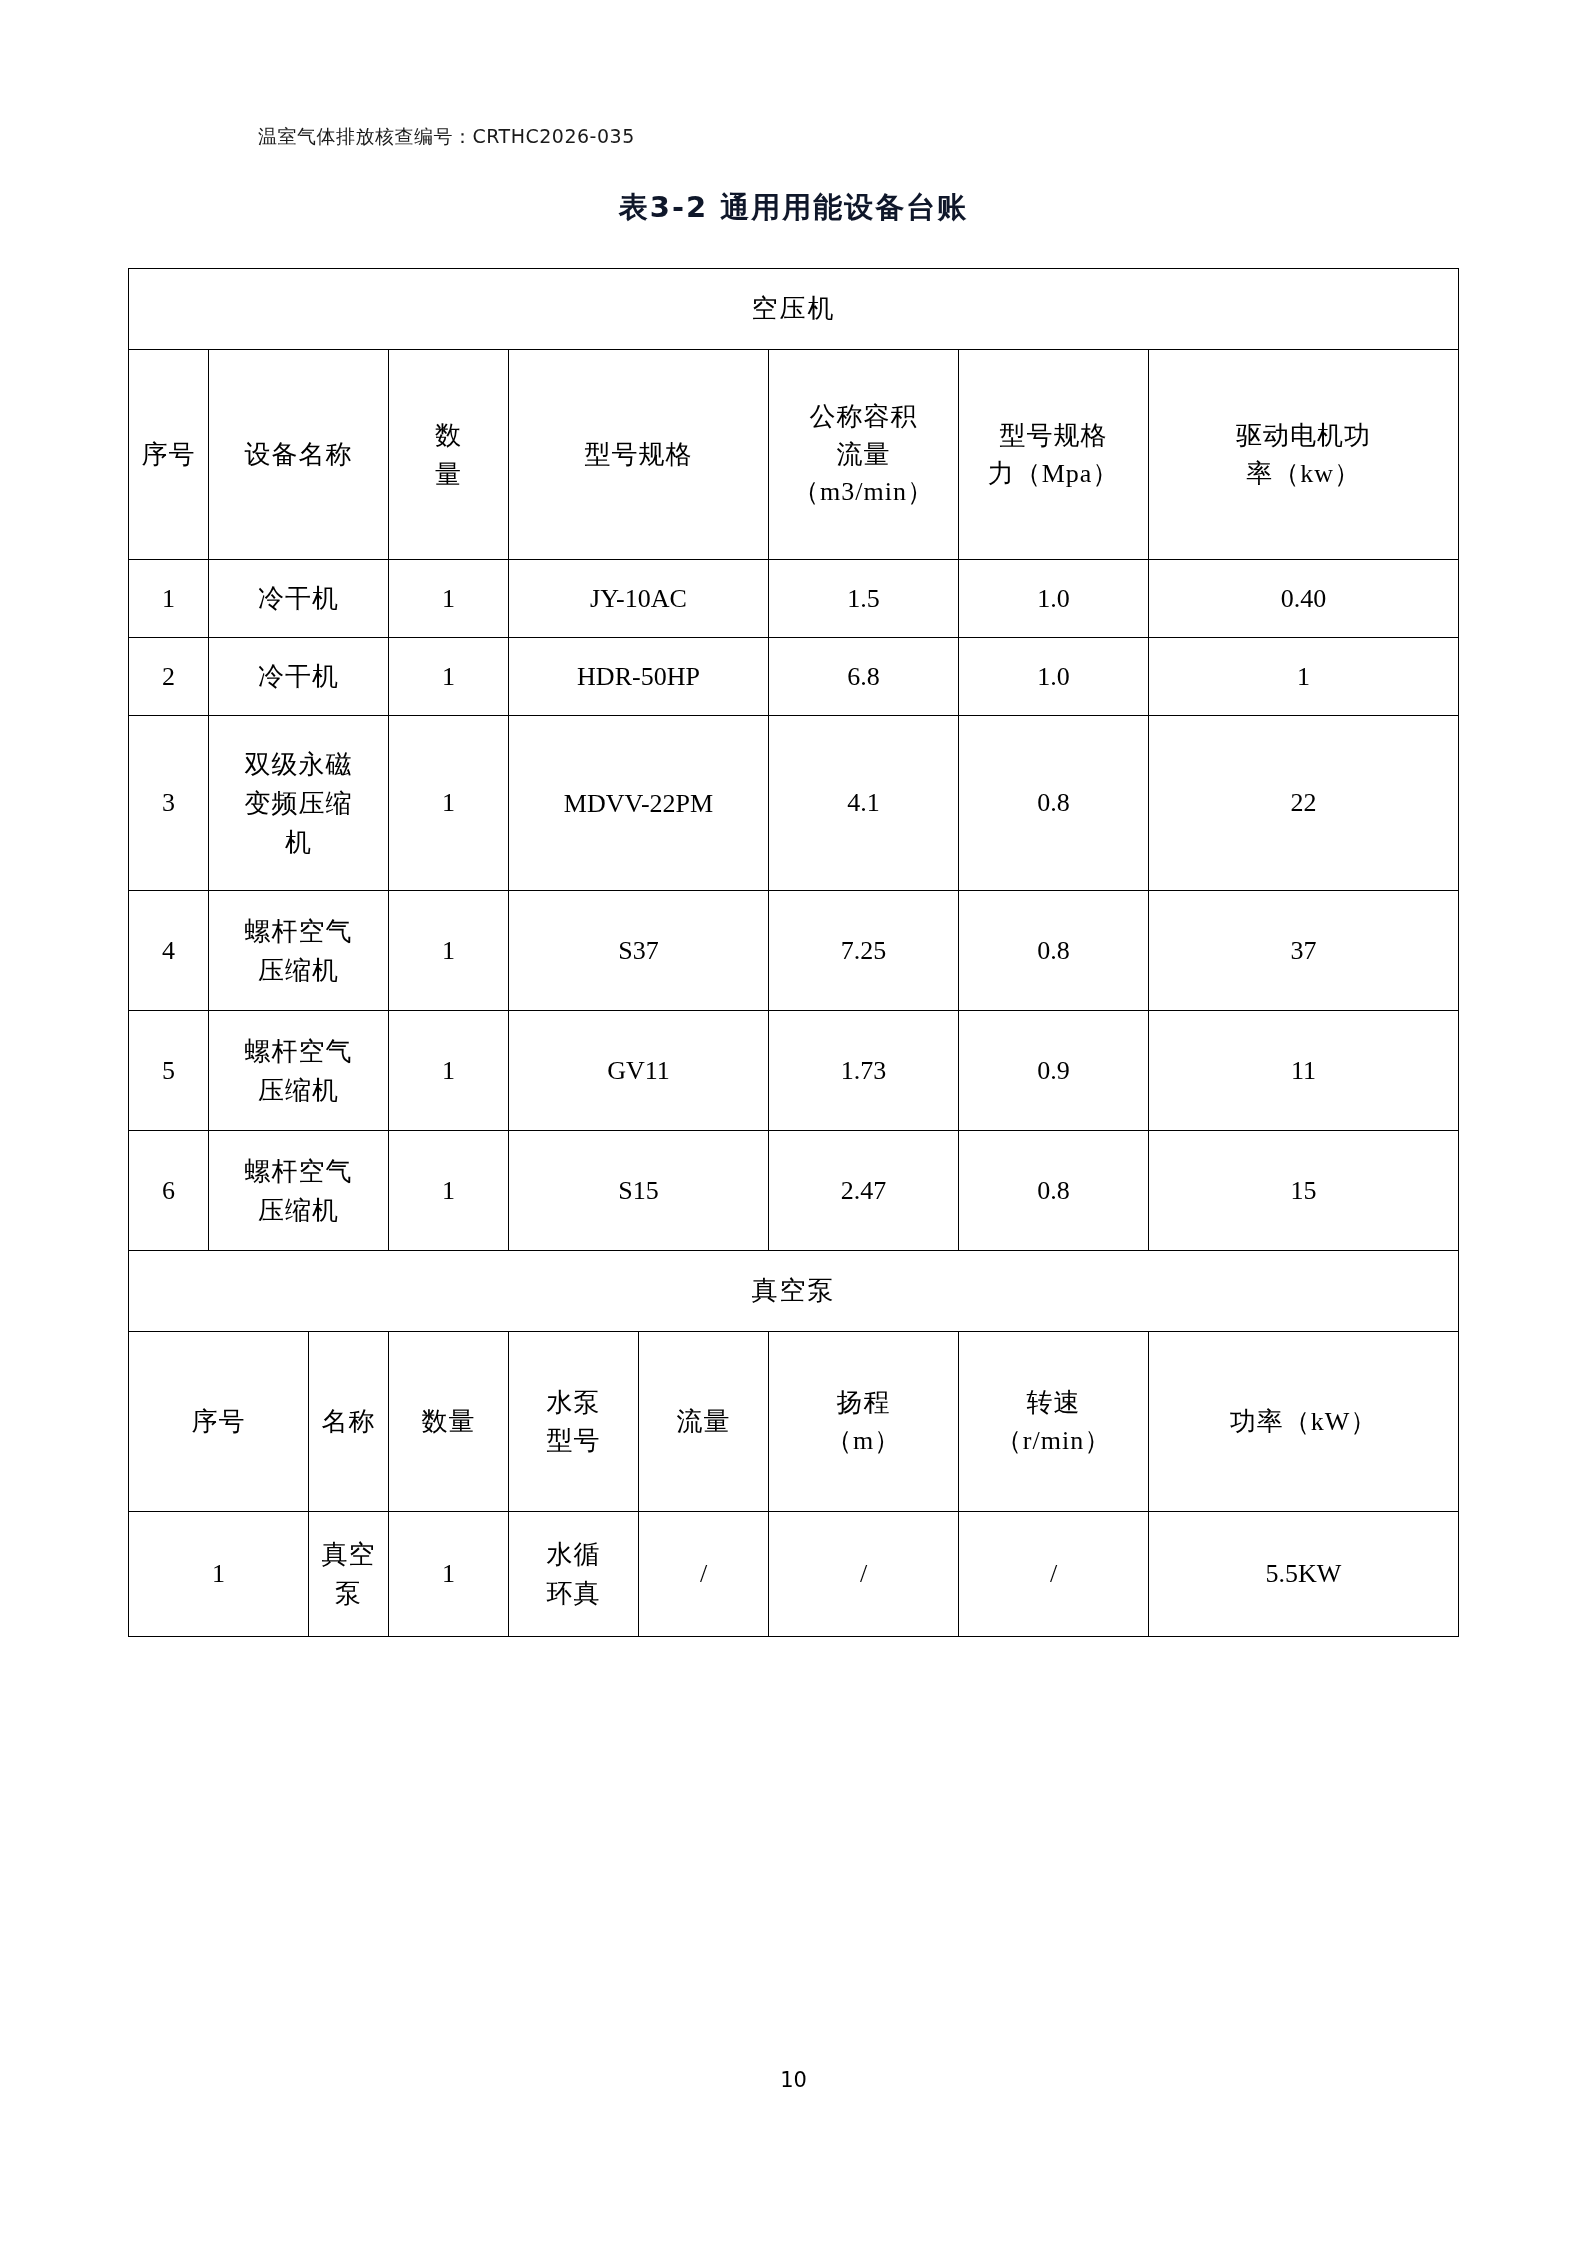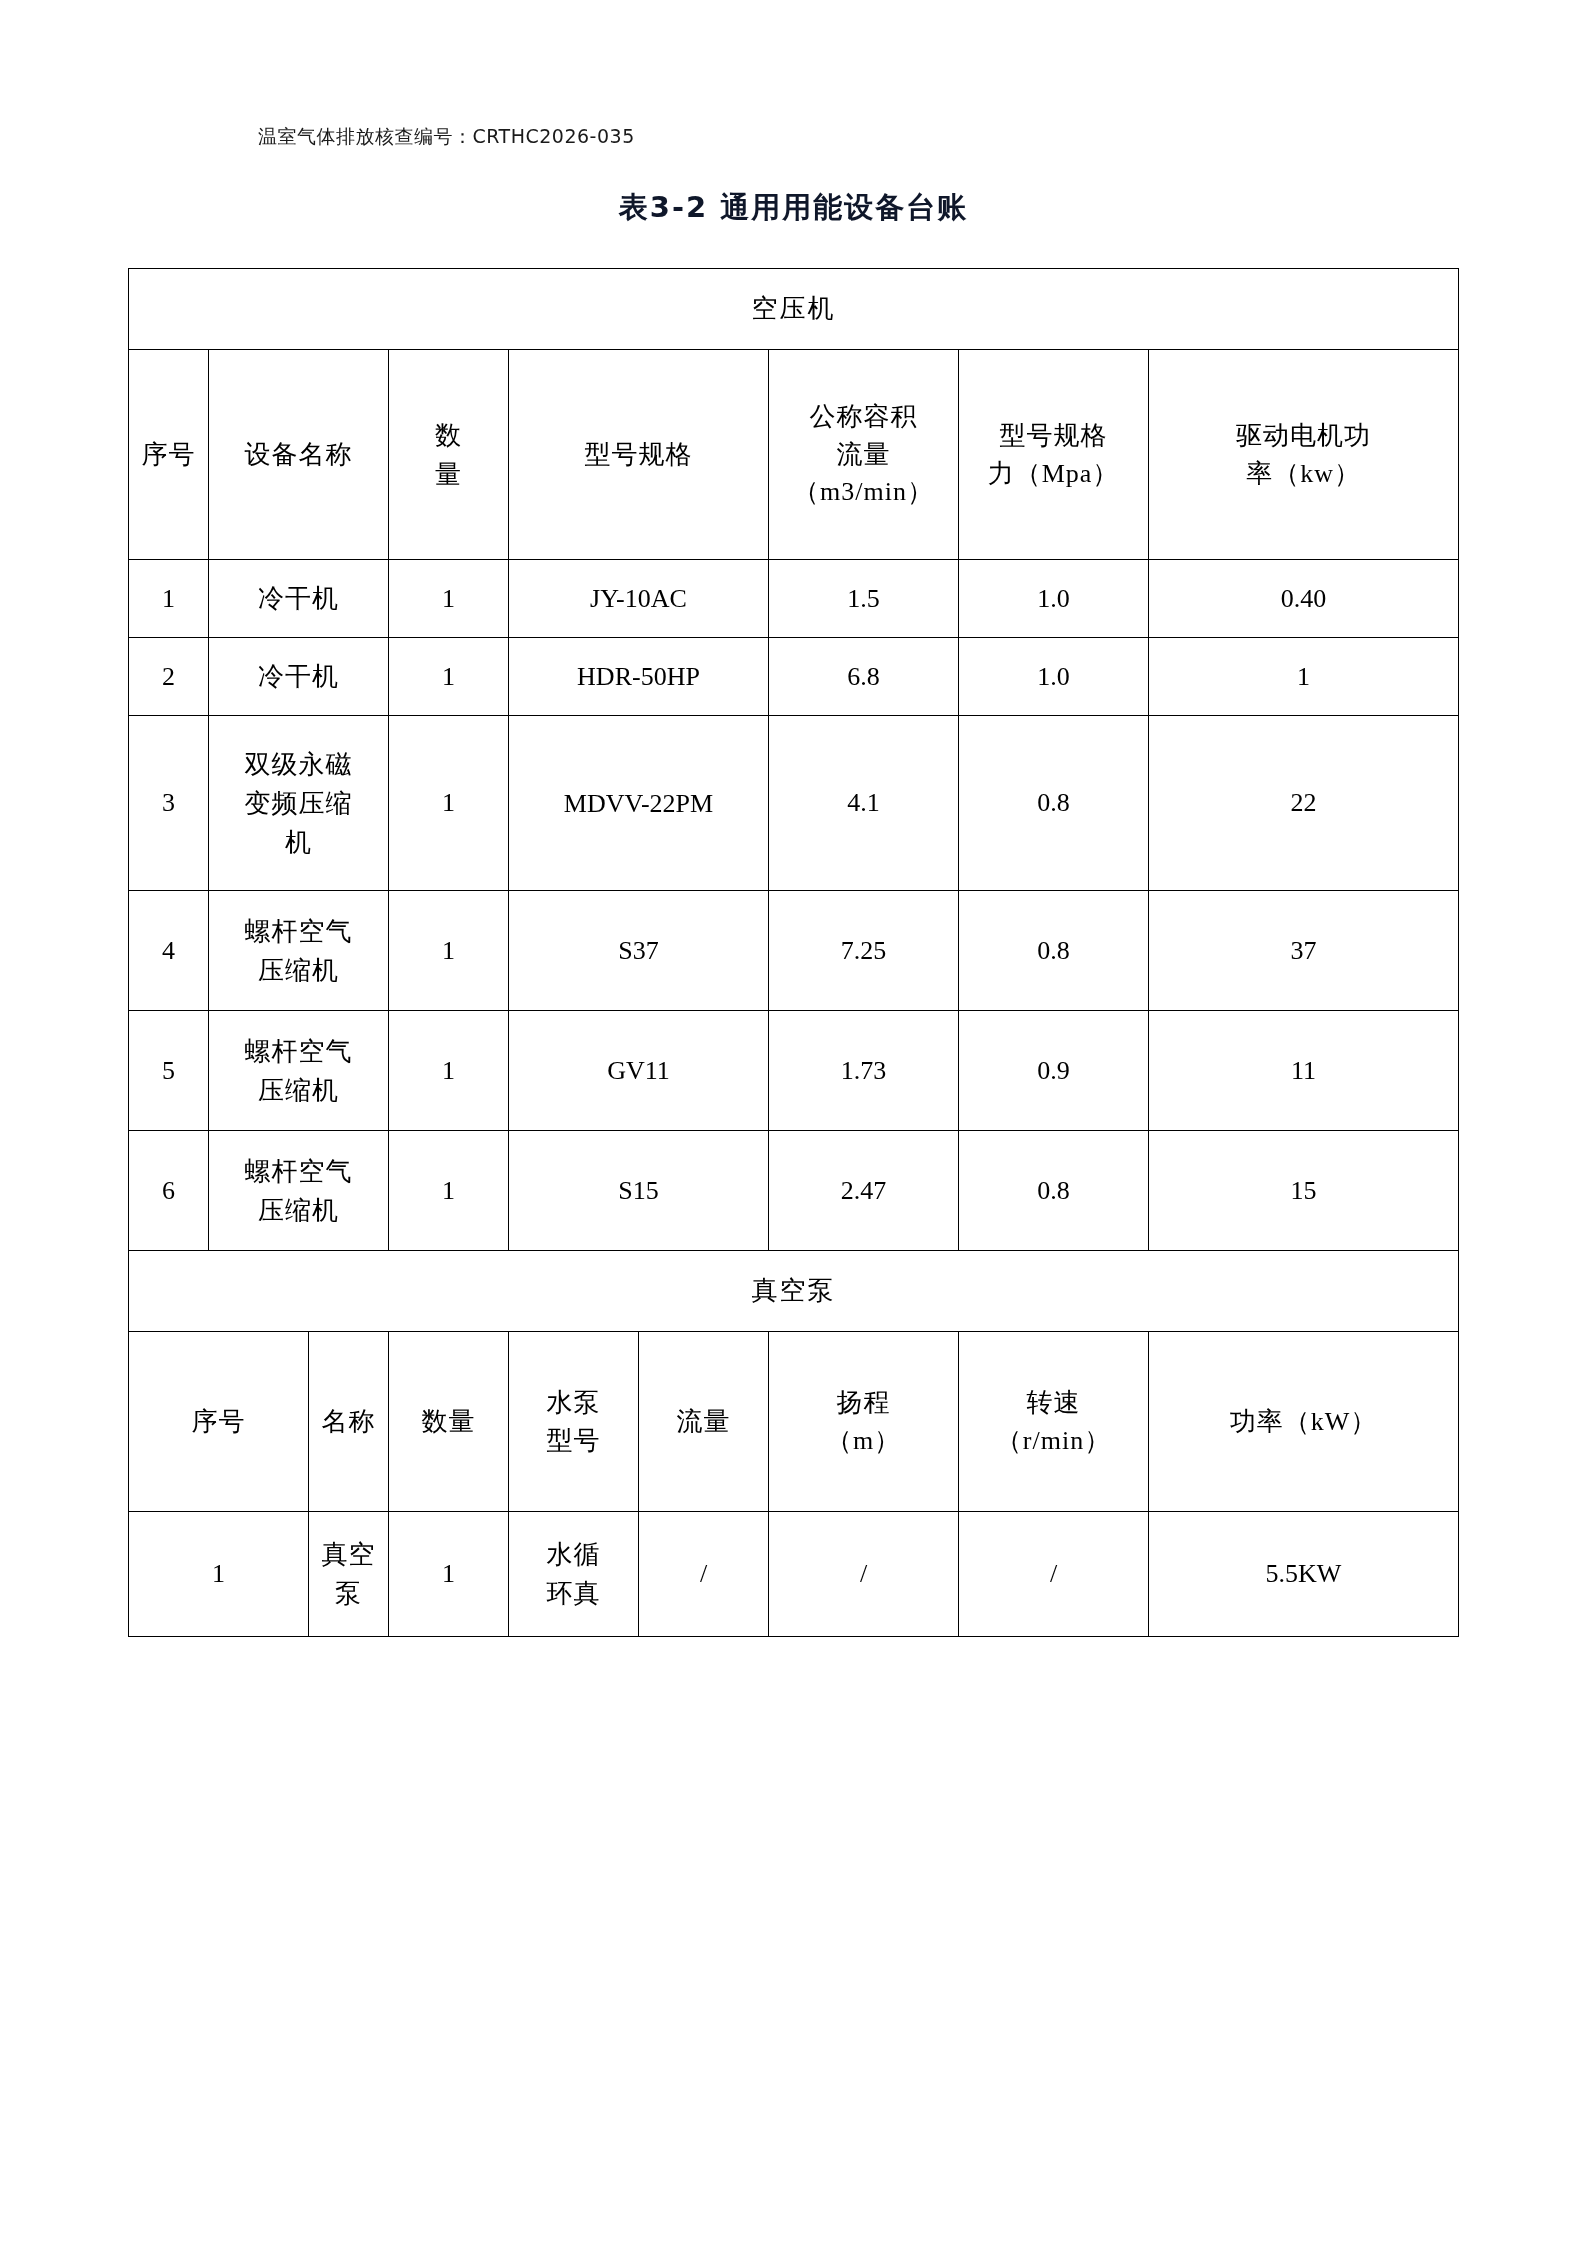--- a/index.html
+++ b/index.html
@@ -243,14 +243,15 @@
         <td>/</td>
         <td>/</td>
         <td>/</td>
         <td colspan="2">5.5KW</td>
       </tr>
 
     </tbody>
       </table>
   </div>
 
+  <div class="page-num">10</div>
 
 </div>
 
 </body></html>

